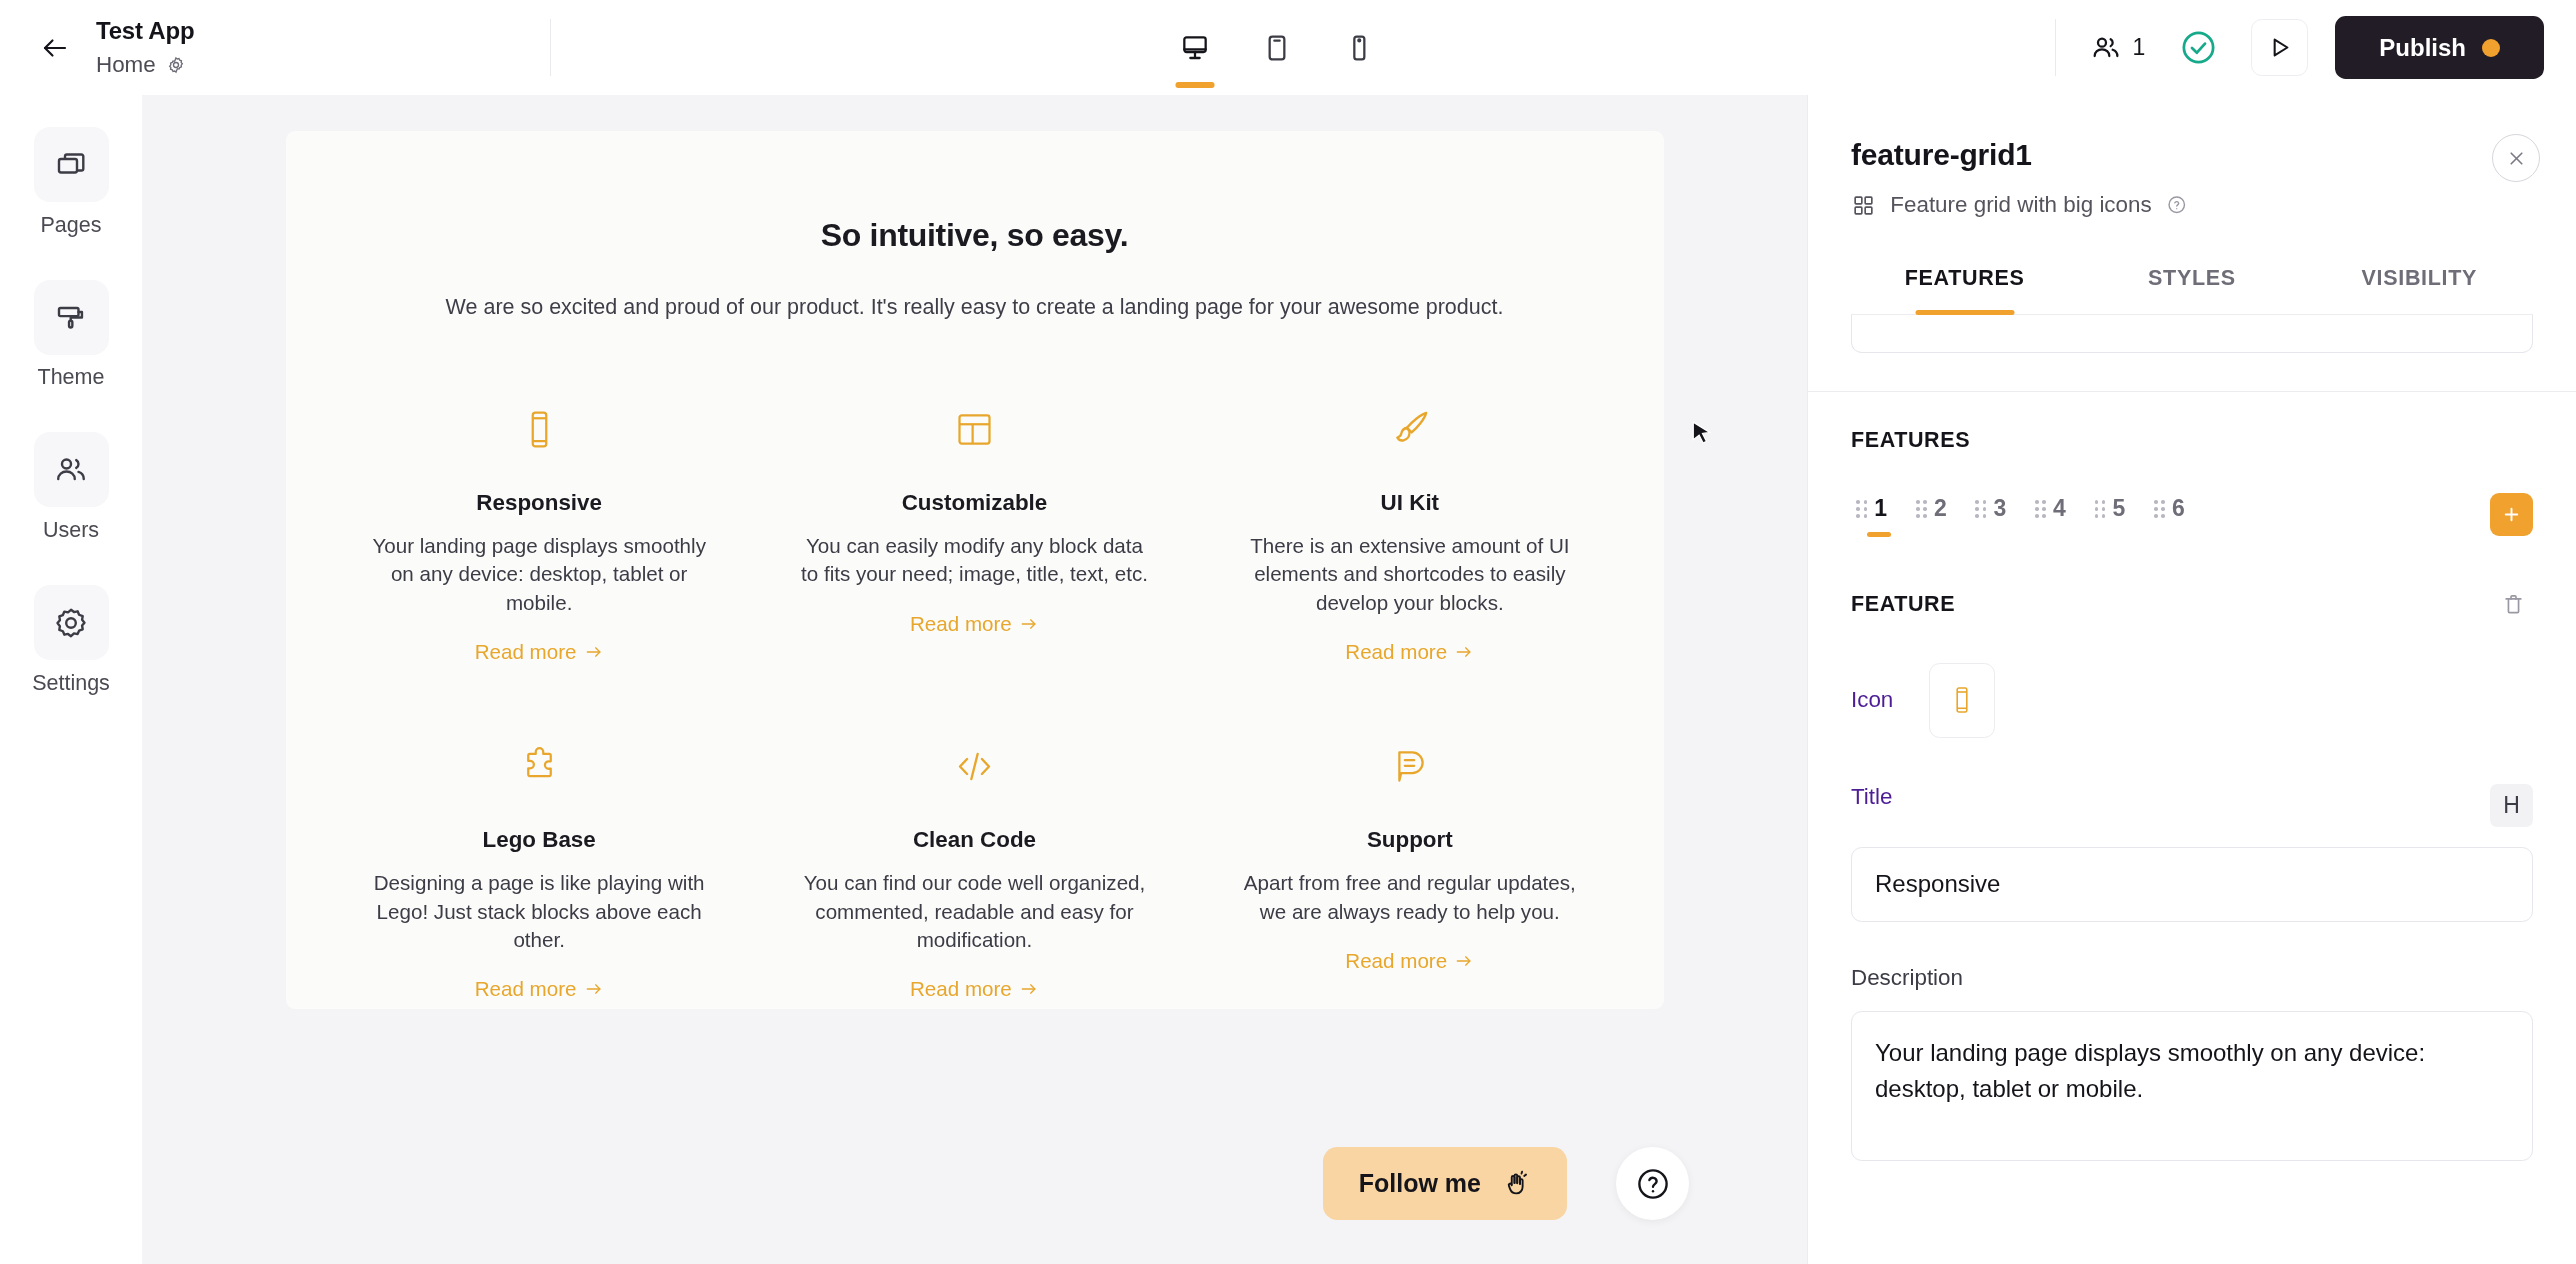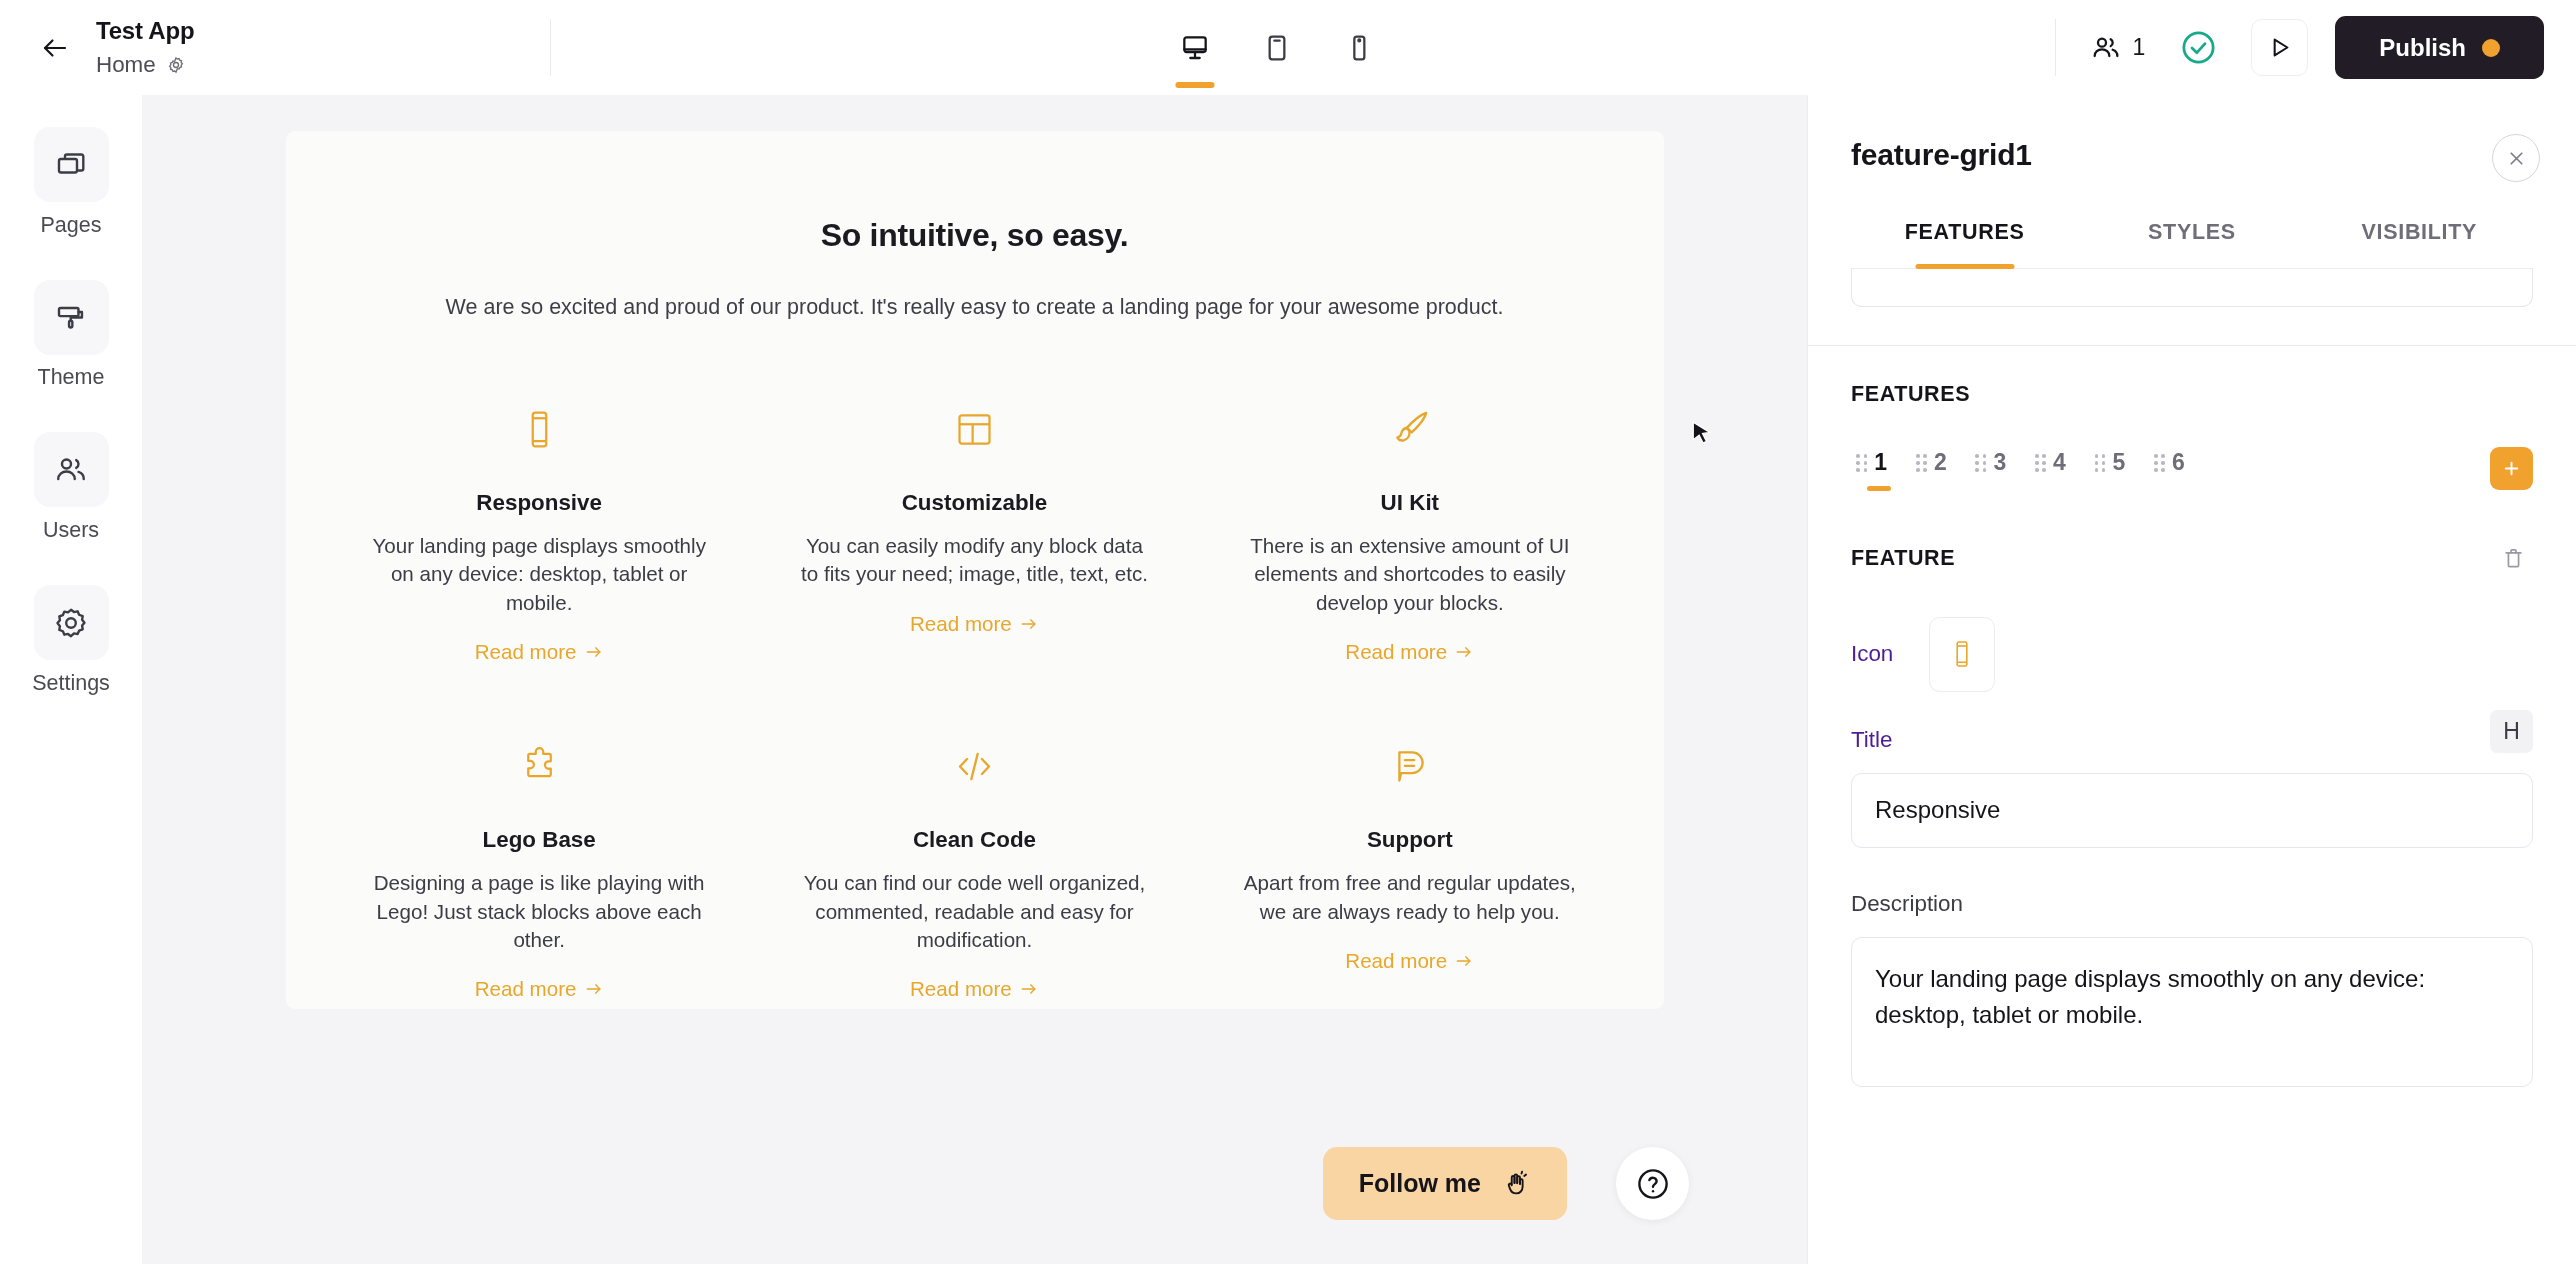--- a/index.html
+++ b/index.html
@@ -164,21 +164,21 @@
   }
   .feature-head { margin-top: 48px; display: flex; align-items: center; justify-content: space-between; }
   .trash-btn { width: 39px; height: 39px; display: flex; align-items: center; justify-content: center; cursor: pointer; }
 
   .field-row { margin-top: 39px; display: flex; align-items: center; gap: 36px; }
   .field-label { font-size: 22.4px; color: #4c1d95; }
   .icon-picker {
     width: 66px; height: 75px; border: 0.9px solid #ececf0; border-radius: 10.7px;
     display: flex; align-items: center; justify-content: center; cursor: pointer; background: #fff;
   }
-  .label-row { margin-top: 18px; display: flex; align-items: flex-end; justify-content: space-between; }
+  .label-row { margin-top: 46px; display: flex; align-items: flex-start; justify-content: space-between; }
   .h-btn {
     width: 43px; height: 43px; border-radius: 7.2px; background: #f2f2f5;
     display: flex; align-items: center; justify-content: center; cursor: pointer;
     font-size: 23px; color: #3c3c46;
   }
   .text-input {
     margin-top: 20px; width: 100%; height: 75px; border: 0.9px solid #e6e6ec; border-radius: 10.7px;
     display: flex; align-items: center; padding: 0 23px; font-size: 24px; color: #15141a; cursor: text;
     background: #fff;
   }
@@ -453,20 +453,34 @@
           <circle cx="12" cy="12" r="8.6"></circle>
             <path d="M9.7 9.5a2.4 2.4 0 0 1 4.6.8c0 1.7-2.3 1.8-2.3 3.4"></path>
             <circle cx="12" cy="16.6" r="0.75" fill="#15141a" stroke="none"></circle>
         </svg>
       </div>
     </div>
 
     <div class="panel">
       <div class="panel-head">
         <div class="panel-title">feature-grid1</div>
+        <div class="panel-subrow">
+          <svg width="25" height="25" viewBox="0 0 24 24" fill="none" stroke="#55545d" stroke-width="1.6">
+            <rect x="4" y="4" width="6.4" height="6.4" rx="0.8"></rect>
+              <rect x="13.6" y="4" width="6.4" height="6.4" rx="0.8"></rect>
+            <rect x="4" y="13.6" width="6.4" height="6.4" rx="0.8"></rect>
+              <rect x="13.6" y="13.6" width="6.4" height="6.4" rx="0.8"></rect>
+          </svg>
+          <span class="panel-sub">Feature grid with big icons</span>
+          <svg width="21.5" height="21.5" viewBox="0 0 24 24" fill="none" stroke="#9a99a3" stroke-width="1.6" stroke-linecap="round">
+            <circle cx="12" cy="12" r="8.6"></circle>
+              <path d="M9.9 9.8a2.2 2.2 0 0 1 4.2.7c0 1.5-2.1 1.6-2.1 3"></path>
+              <circle cx="12" cy="16.4" r="0.7" fill="#9a99a3" stroke="none"></circle>
+          </svg>
+        </div>
         <div class="panel-close">
           <svg width="23" height="23" viewBox="0 0 24 24" fill="none" stroke="#7a7984" stroke-width="1.7" stroke-linecap="round">
             <line x1="6.5" y1="6.5" x2="17.5" y2="17.5"></line>
               <line x1="17.5" y1="6.5" x2="6.5" y2="17.5"></line>
           </svg>
         </div>
         <div class="tabs">
           <div class="tab active">FEATURES</div>
           <div class="tab">STYLES</div>
           <div class="tab">VISIBILITY</div>

